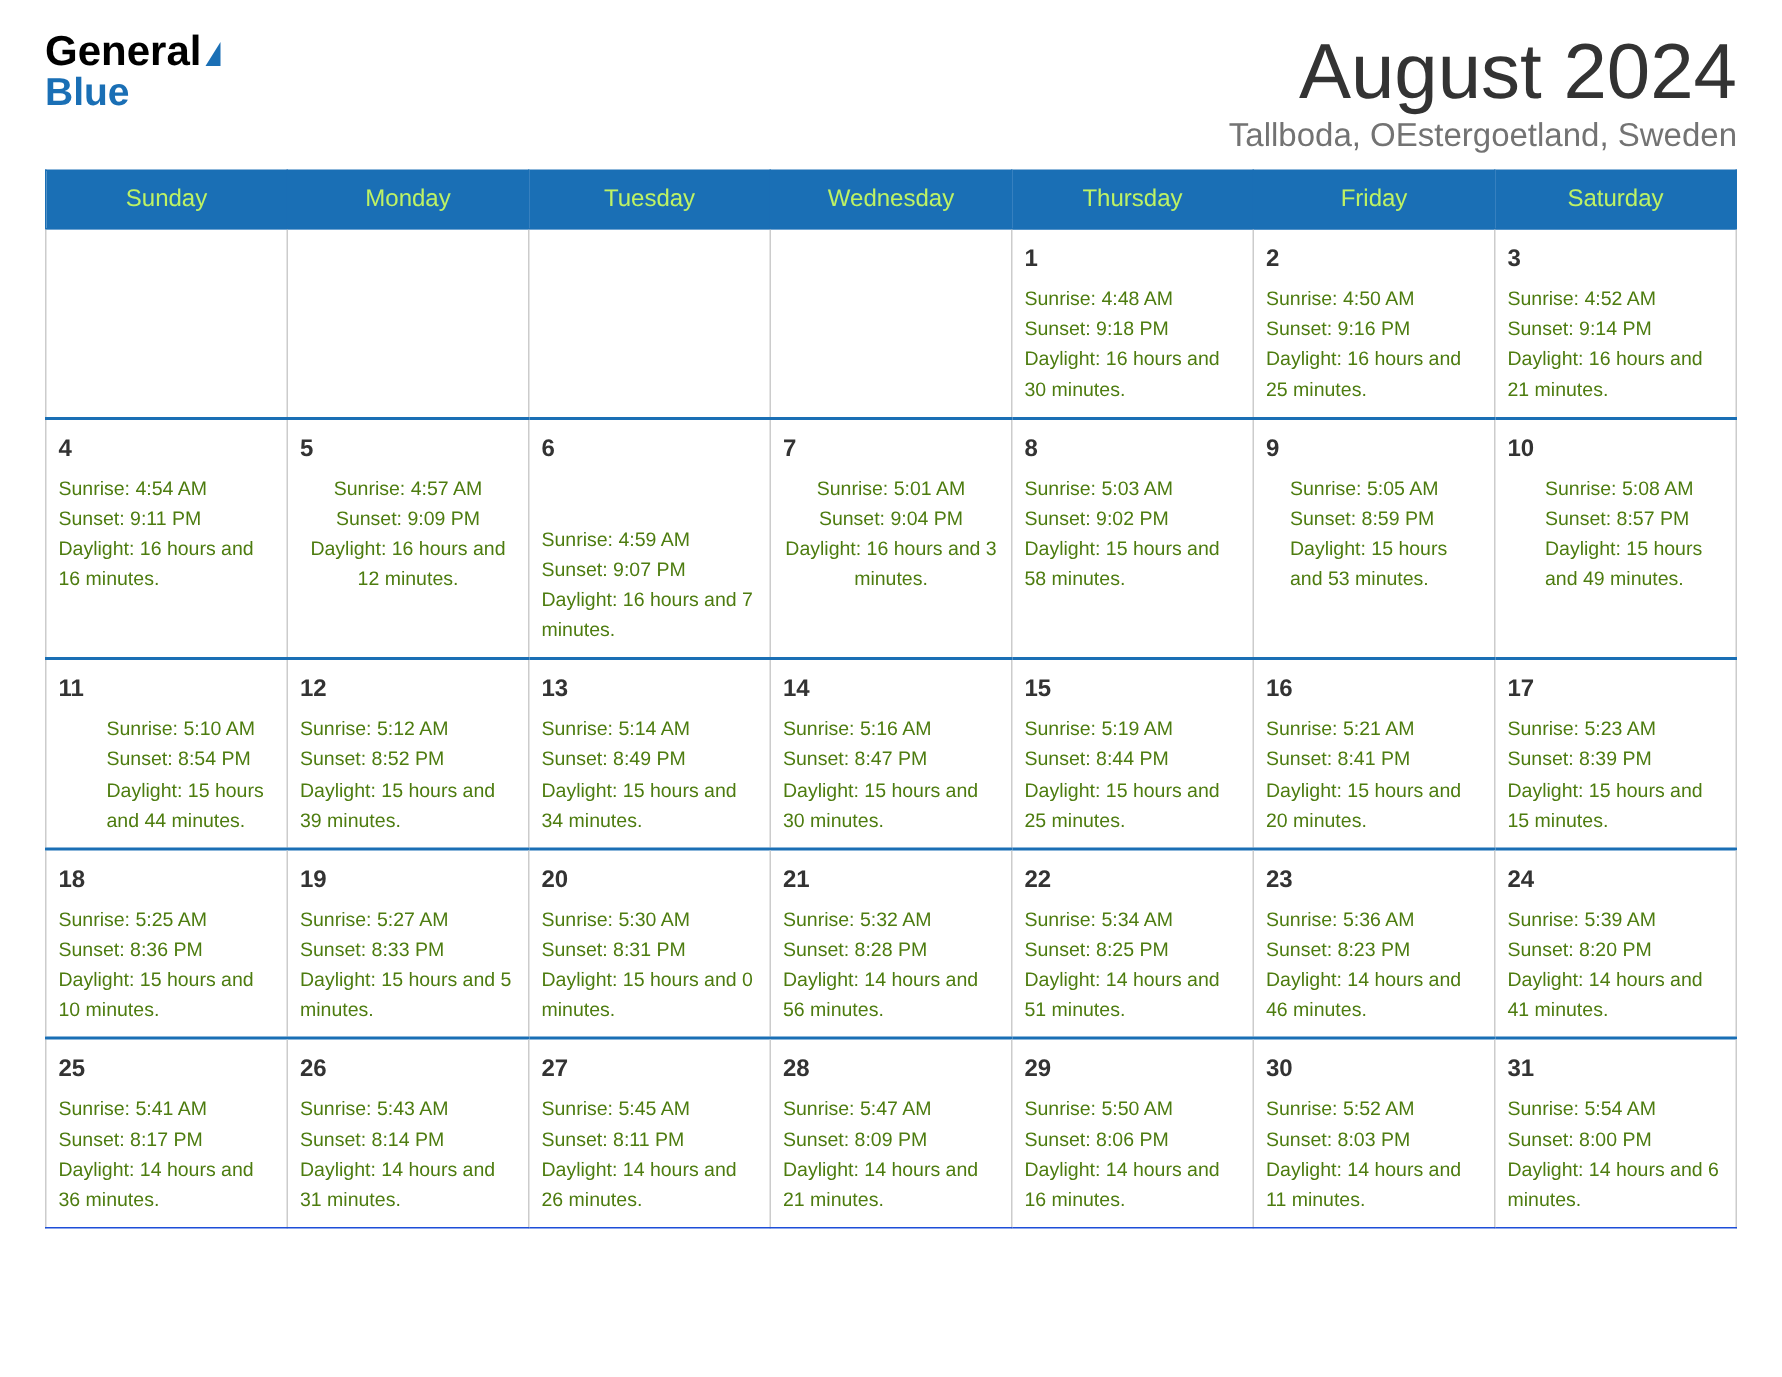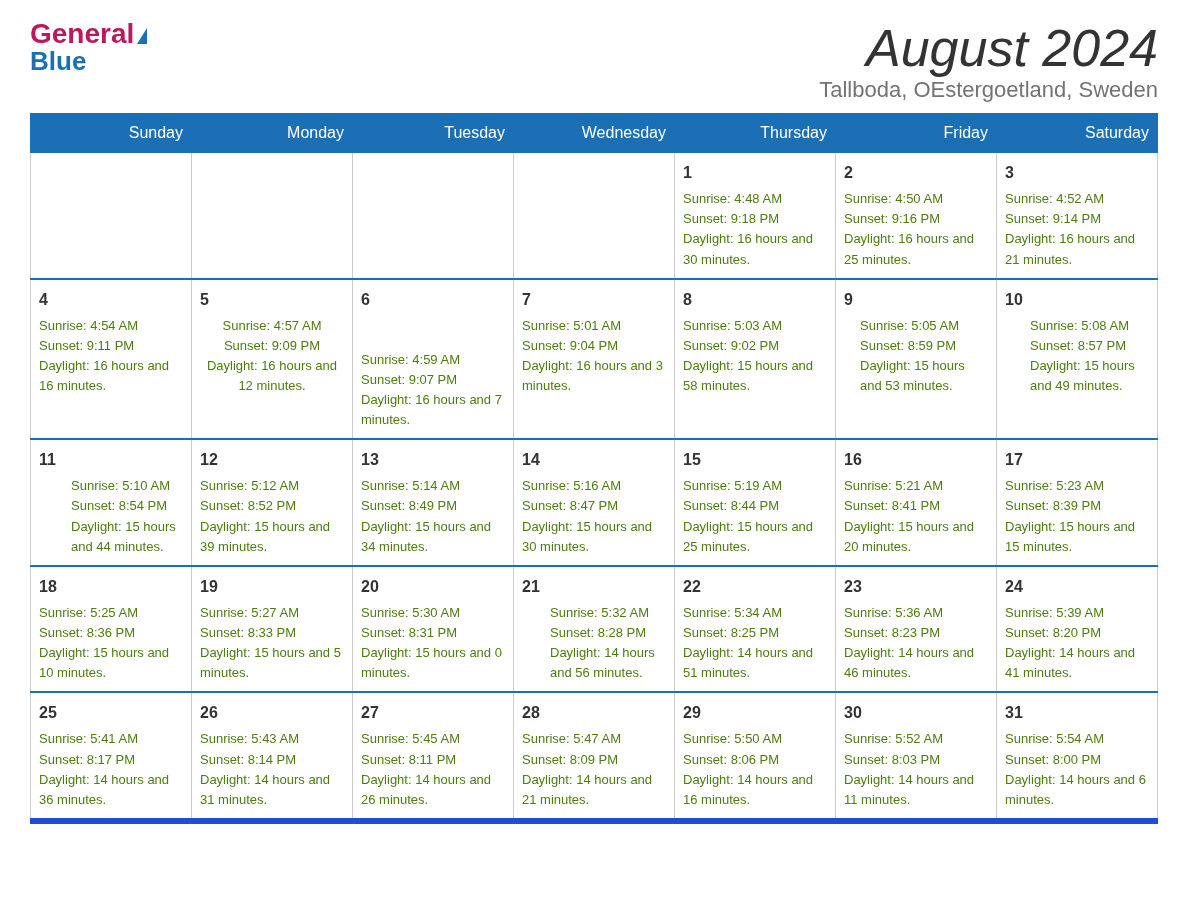--- a/index.html
+++ b/index.html
@@ -17,21 +17,21 @@
       margin-bottom: 10px;
     }
     .logo {
       display: flex;
       flex-direction: column;
       align-items: flex-start;
     }
     .logo-general {
       font-size: 28px;
       font-weight: bold;
-      color: #be185d;
+      color: #000000;
       line-height: 1;
     }
     .logo-triangle {
       display: inline-block;
       width: 0;
       height: 0;
       border-left: 10px solid transparent;
       border-bottom: 16px solid #1a6fb5;
       margin-left: 3px;
       vertical-align: middle;
@@ -43,39 +43,38 @@
       margin-top: -2px;
     }
     .title-section {
       text-align: right;
     }
     .month-title {
       font-size: 52px;
       font-weight: 300;
       color: #333;
       line-height: 1.1;
-      font-style: italic;
     }
     .location-title {
       font-size: 22px;
       color: #737373;
       font-weight: normal;
     }
     table {
       width: 100%;
       border-collapse: collapse;
       margin-top: 10px;
     }
     th {
       background-color: #1a6fb5;
-      color: #ffffff;
+      color: #bef264;
       padding: 10px 8px;
       font-size: 16px;
       font-weight: normal;
-      text-align: right;
+      text-align: center;
       border: 1px solid #1a6fb5;
     }
     td {
       vertical-align: top;
       padding: 8px;
       border: 1px solid #ccc;
       width: 14.28%;
       min-height: 100px;
       font-size: 13px;
       color: #333;
@@ -91,21 +90,21 @@
     }
     .day-info {
       font-size: 13px;
       color: #4d7c0f;
       line-height: 1.55;
     }
     tr td {
       border-bottom: 2px solid #1a6fb5;
     }
     tr:last-child td {
-      border-bottom: 6px solid #1d4ed8;
+      border-bottom: 1px solid #1d4ed8;
     }
   </style>
 </head>
 <body>
 
 <div class="header">
   <div class="logo">
     <div class="logo-general">
       General<span class="logo-triangle"></span>
     </div>
@@ -168,21 +167,21 @@
 Daylight: 16 hours and 12 minutes.</div>
         </td>
         <td>
           <div class="day-number">6</div>
           <div class="day-info" style="white-space: pre-line; margin-top: 38px;">Sunrise: 4:59 AM
 Sunset: 9:07 PM
 Daylight: 16 hours and 7 minutes.</div>
         </td>
         <td>
           <div class="day-number">7</div>
-          <div class="day-info" style="white-space: pre-line;">Sunrise: 5:01 AM
+          <div class="day-info" style="white-space: pre-line; text-align: center;">Sunrise: 5:01 AM
 Sunset: 9:04 PM
 Daylight: 16 hours and 3 minutes.</div>
         </td>
         <td>
           <div class="day-number">8</div>
           <div class="day-info" style="white-space: pre-line;">Sunrise: 5:03 AM
 Sunset: 9:02 PM
 Daylight: 15 hours and 58 minutes.</div>
         </td>
         <td>
@@ -256,21 +255,21 @@
 Daylight: 15 hours and 5 minutes.</div>
         </td>
         <td>
           <div class="day-number">20</div>
           <div class="day-info" style="white-space: pre-line;">Sunrise: 5:30 AM
 Sunset: 8:31 PM
 Daylight: 15 hours and 0 minutes.</div>
         </td>
         <td>
           <div class="day-number">21</div>
-          <div class="day-info" style="white-space: pre-line; margin-left: 28px;">Sunrise: 5:32 AM
+          <div class="day-info" style="white-space: pre-line;">Sunrise: 5:32 AM
 Sunset: 8:28 PM
 Daylight: 14 hours and 56 minutes.</div>
         </td>
         <td>
           <div class="day-number">22</div>
           <div class="day-info" style="white-space: pre-line;">Sunrise: 5:34 AM
 Sunset: 8:25 PM
 Daylight: 14 hours and 51 minutes.</div>
         </td>
         <td>

